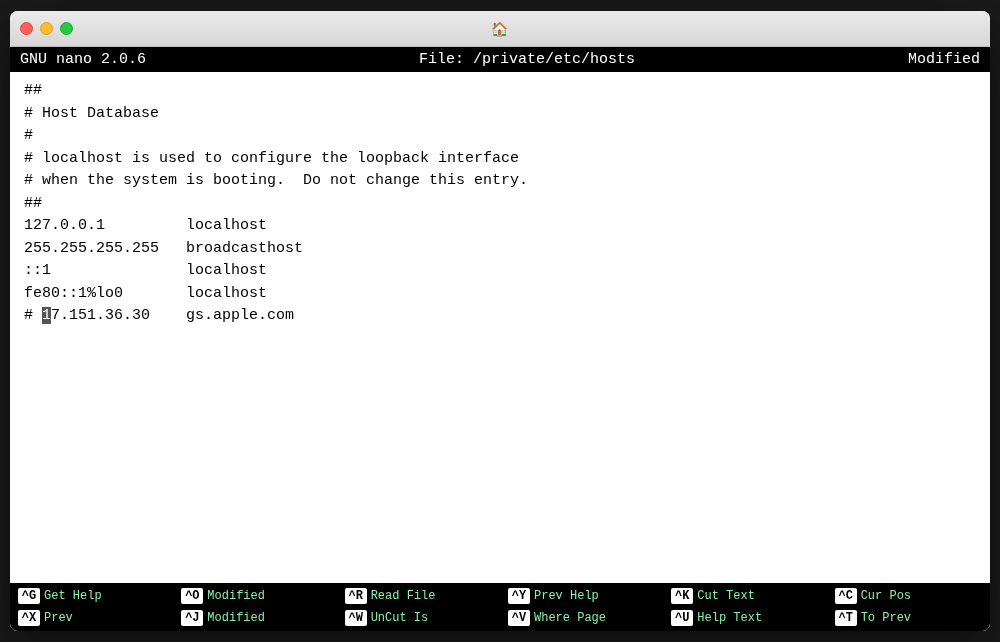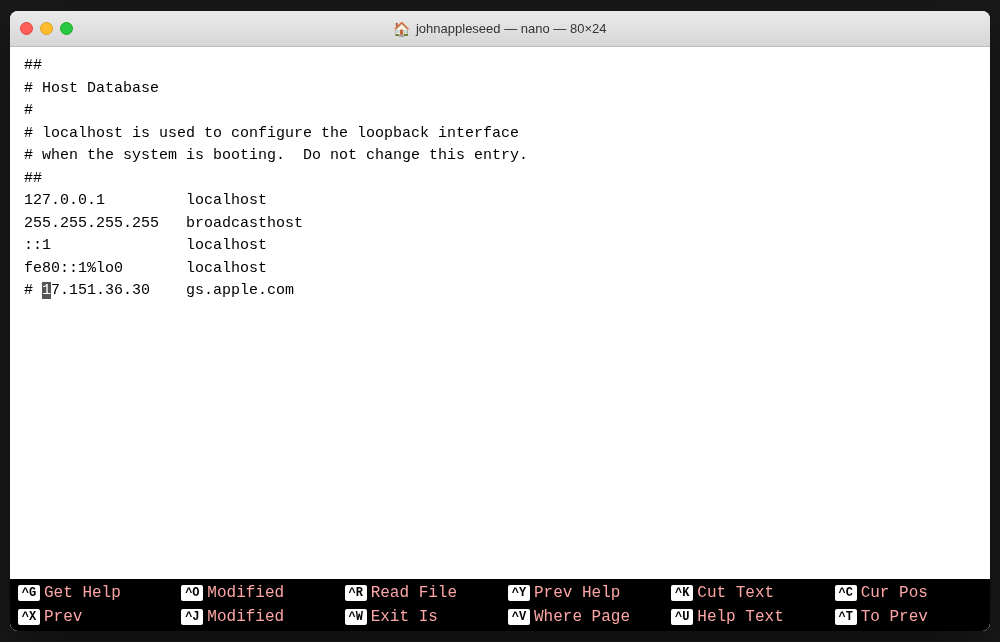--- a/index.html
+++ b/index.html
@@ -140,43 +140,47 @@
       font-weight: bold;
       padding: 1px 3px;
       font-size: 12px;
       border-radius: 2px;
       min-width: 22px;
       text-align: center;
       display: inline-block;
     }
 
     .footer-label {
-      color: #fca5a5;
-      font-size: 16px;
+      color: #86efac;
+      font-size: 12px;
     }
   </style>
 </head>
 <body>
 
 <div class="window">
 
   <div class="title-bar">
     <div class="traffic-lights">
       <div class="traffic-light tl-close"></div>
       <div class="traffic-light tl-minimize"></div>
       <div class="traffic-light tl-maximize"></div>
     </div>
     <div class="title-bar-text">
       <span class="title-bar-icon">🏠</span>
-      <span>johnappleseed — nano — 80×24</span>
     </div>
   </div>
 
   <div class="nano-content">
 
+    <div class="nano-header">
+      <span>GNU nano 2.0.6</span>
+      <span>File: /private/etc/hosts</span>
+      <span>Modified</span>
+    </div>
 
     <div class="nano-editor">
       <pre>##
 # Host Database
 #
 # localhost is used to configure the loopback interface
 # when the system is booting.  Do not change this entry.
 ##
 127.0.0.1         localhost
 255.255.255.255   broadcasthost
@@ -216,21 +220,21 @@
         <div class="footer-item">
           <span class="footer-key">^X</span>
           <span class="footer-label">Prev</span>
         </div>
         <div class="footer-item">
           <span class="footer-key">^J</span>
           <span class="footer-label">Modified</span>
         </div>
         <div class="footer-item">
           <span class="footer-key">^W</span>
-          <span class="footer-label">Exit Is</span>
+          <span class="footer-label">UnCut Is</span>
         </div>
         <div class="footer-item">
           <span class="footer-key">^V</span>
           <span class="footer-label">Where Page</span>
         </div>
         <div class="footer-item">
           <span class="footer-key">^U</span>
           <span class="footer-label">Help Text</span>
         </div>
         <div class="footer-item">

